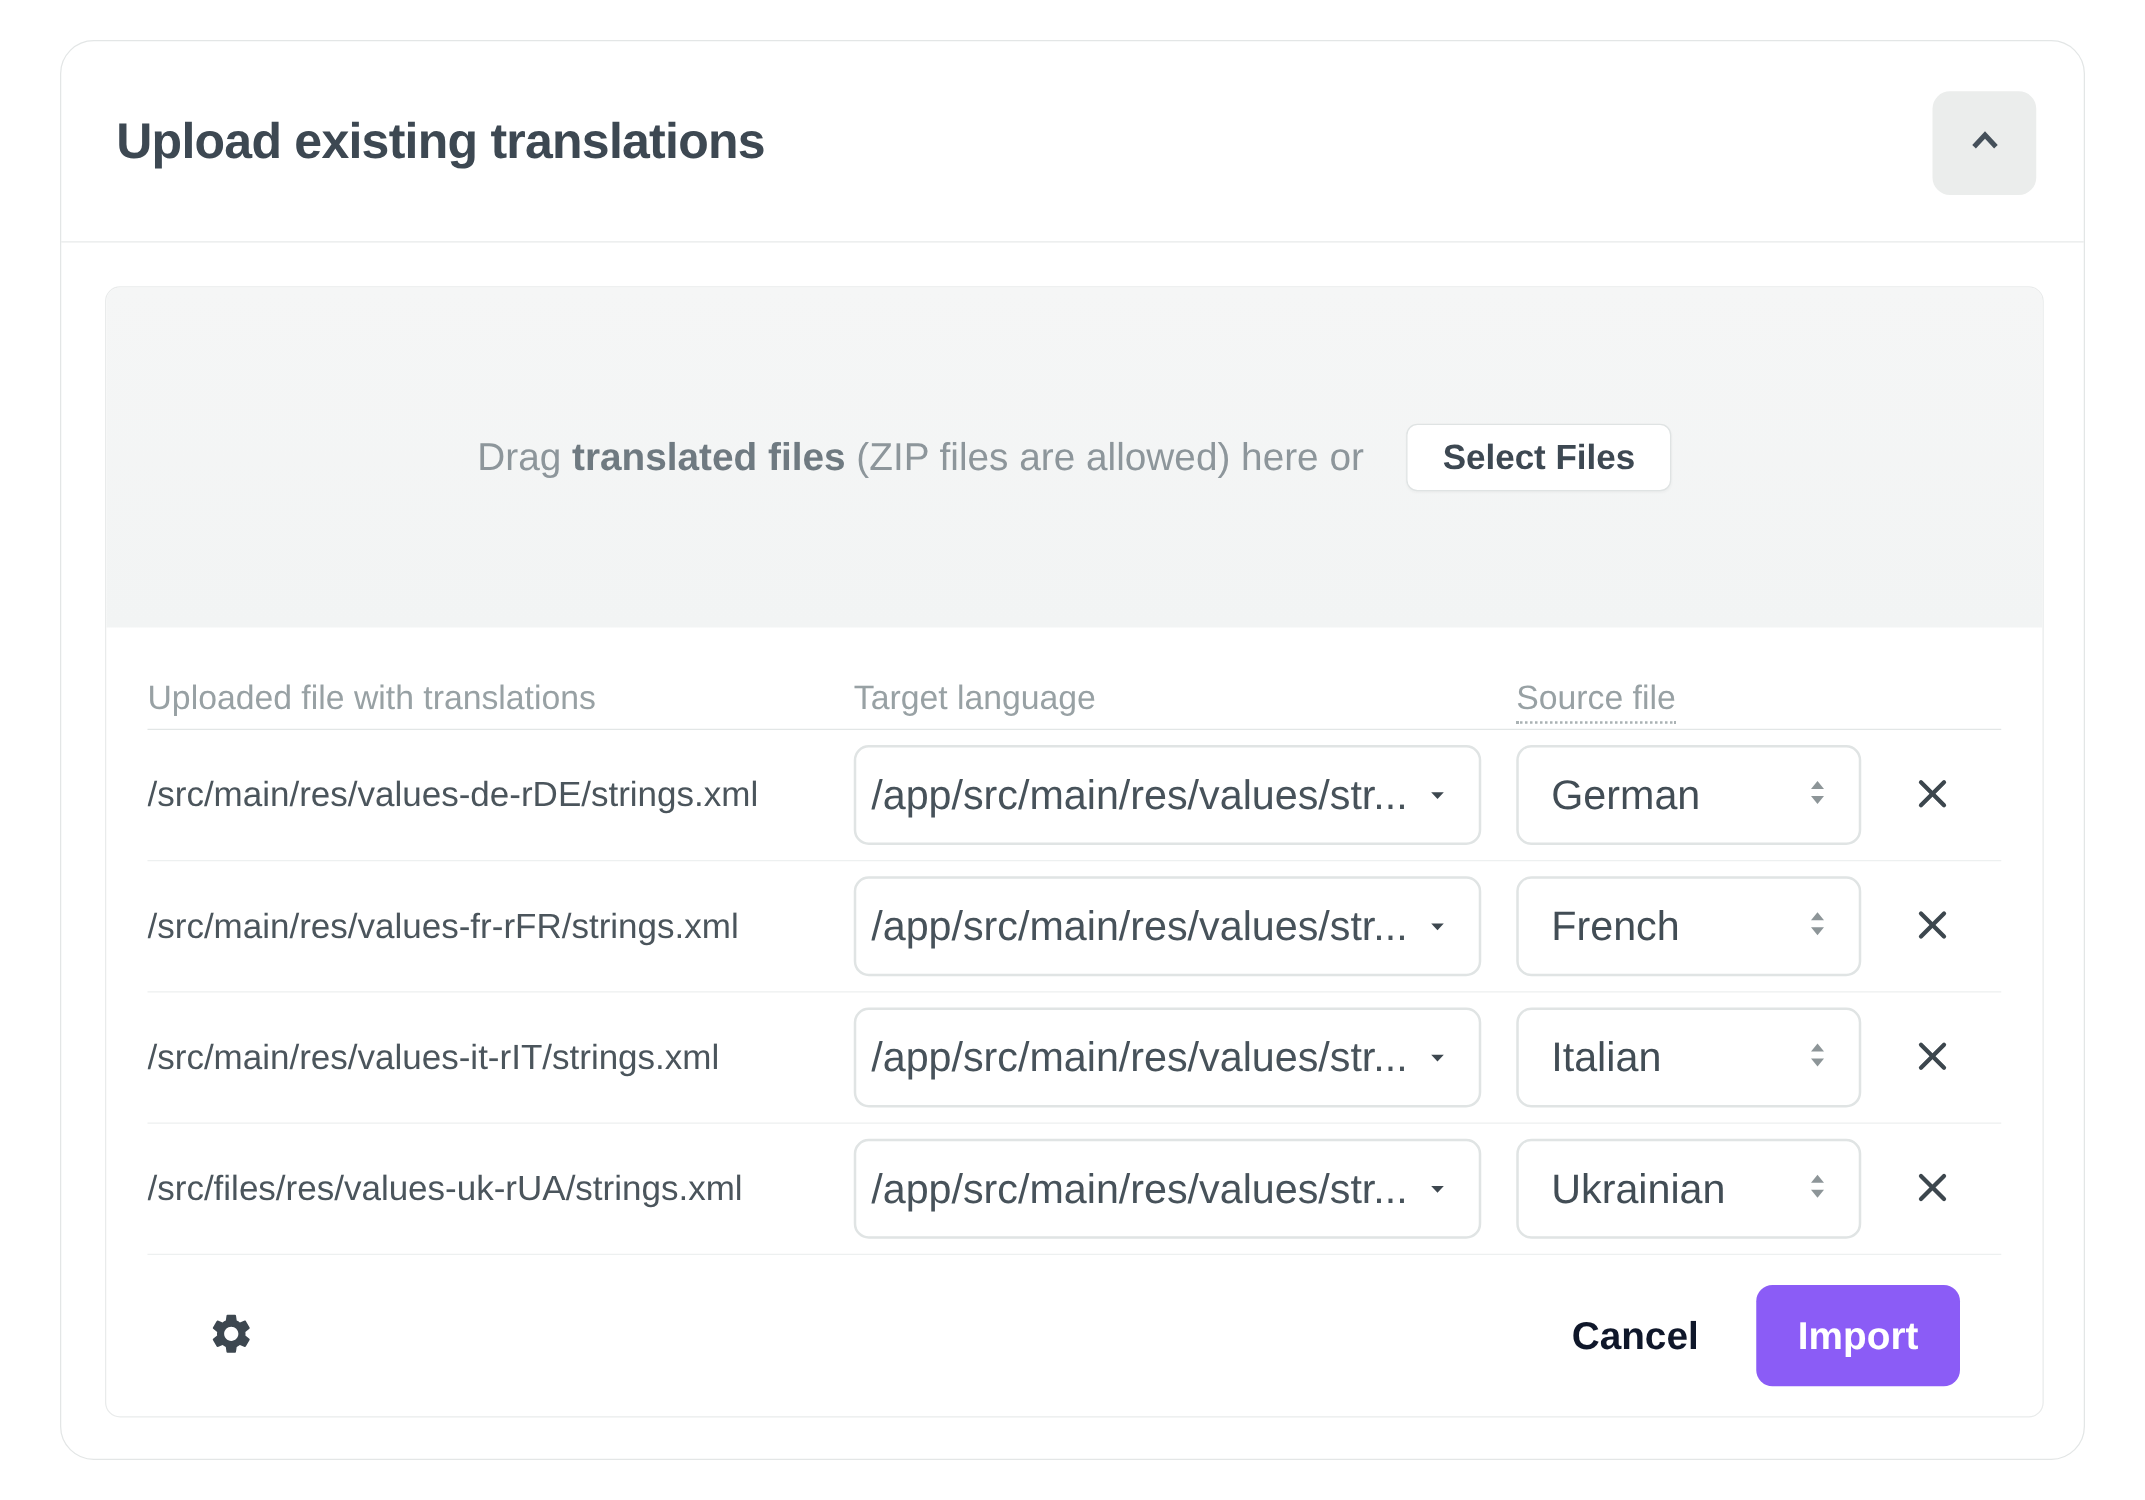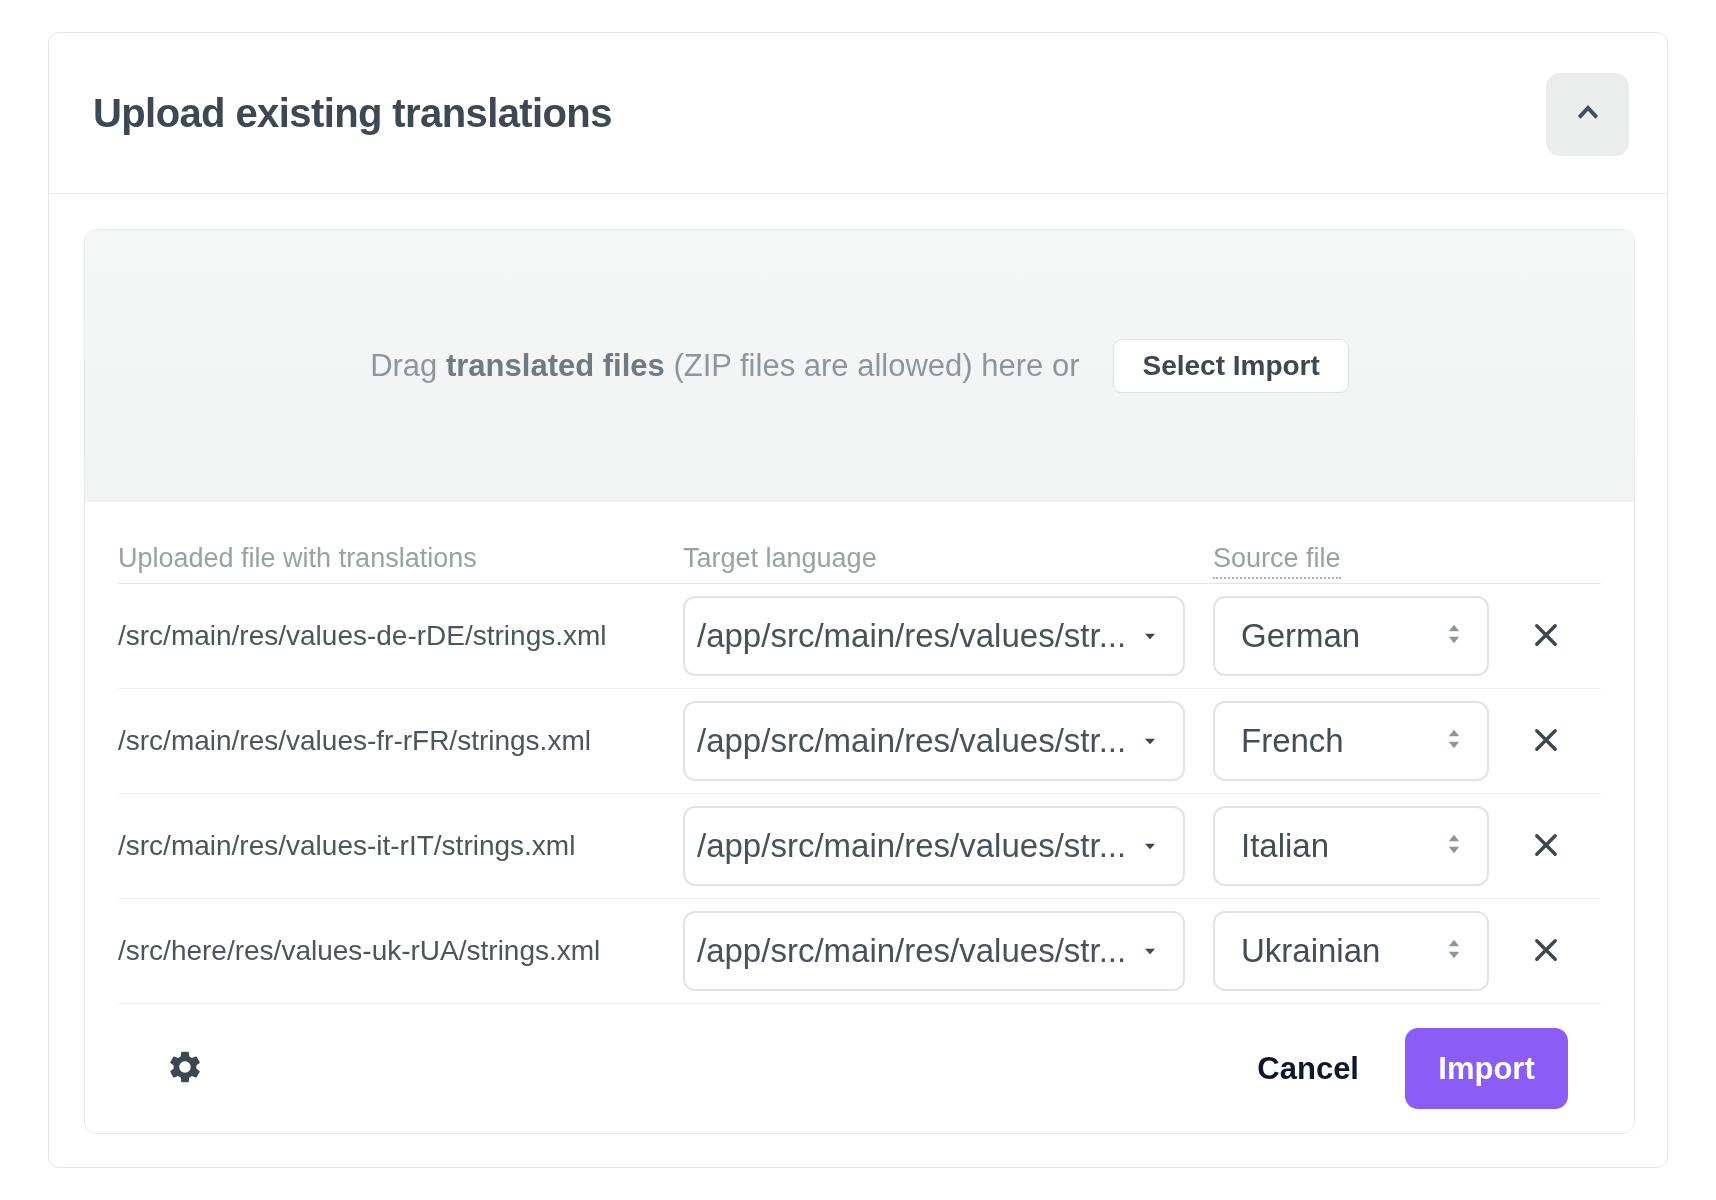--- a/index.html
+++ b/index.html
@@ -8,21 +8,21 @@
     width:1716px; height:1200px; position:relative;
     font-family:"Liberation Sans", sans-serif;
     color:#3d4852;
     overflow:hidden;
   }
   .card {
     position:absolute; left:48px; top:32px;
     width:1620px; height:1136px;
     background:#ffffff;
     border:1px solid #e3e6e6;
-    border-radius:11px;
+    border-radius:27px;
   }
   .card-header {
     height:161px;
     display:flex; align-items:center;
     padding:0 40px 0 44px;
     border-bottom:1px solid #e7eaea;
     position:relative;
   }
   .card-title {
     font-size:40px; font-weight:700; color:#3d4852; letter-spacing:-0.6px;
@@ -153,21 +153,21 @@
           <polyline points="5,15.5 12,8 19,15.5"></polyline>
         </svg>
       </span>
     </button>
   </div>
 
   <div class="panel">
 
     <div class="dropzone">
       <div class="drop-text"><span>Drag</span> <span class="bold-part">translated files</span> <span>(ZIP files are allowed) here or</span></div>
-      <button class="select-files-btn">Select Import</button>
+      <button class="select-files-btn">Select Files</button>
     </div>
 
     <div class="table-wrap">
 
       <div class="thead">
         <div class="th">Uploaded file with translations</div>
         <div class="th">Target language</div>
         <div class="th"><span class="th-source-inner">Source file</span></div>
         <div class="th"></div>
       </div>
@@ -265,21 +265,21 @@
           <span class="icon-svg">
             <svg width="34" height="34" viewBox="0 0 24 24" stroke="#3d474e" stroke-width="2.4" stroke-linecap="round">
                 <line x1="5.5" y1="5.5" x2="18.5" y2="18.5"></line>
                 <line x1="18.5" y1="5.5" x2="5.5" y2="18.5"></line>
               </svg>
           </span>
         </button>
       </div>
 
       <div class="trow">
-        <div class="cell-file">/src/here/res/values-uk-rUA/strings.xml</div>
+        <div class="cell-file">/src/files/res/values-uk-rUA/strings.xml</div>
         <div>
           <button class="select source-select">
             <span class="select-value">/app/src/main/res/values/str...</span>
             <span class="icon-svg">
               <svg width="22" height="22" viewBox="0 0 24 24" fill="#3d474f">
                   <path d="M6.5 9.5h11L12 15.5z"></path>
                 </svg>
             </span>
           </button>
         </div>

